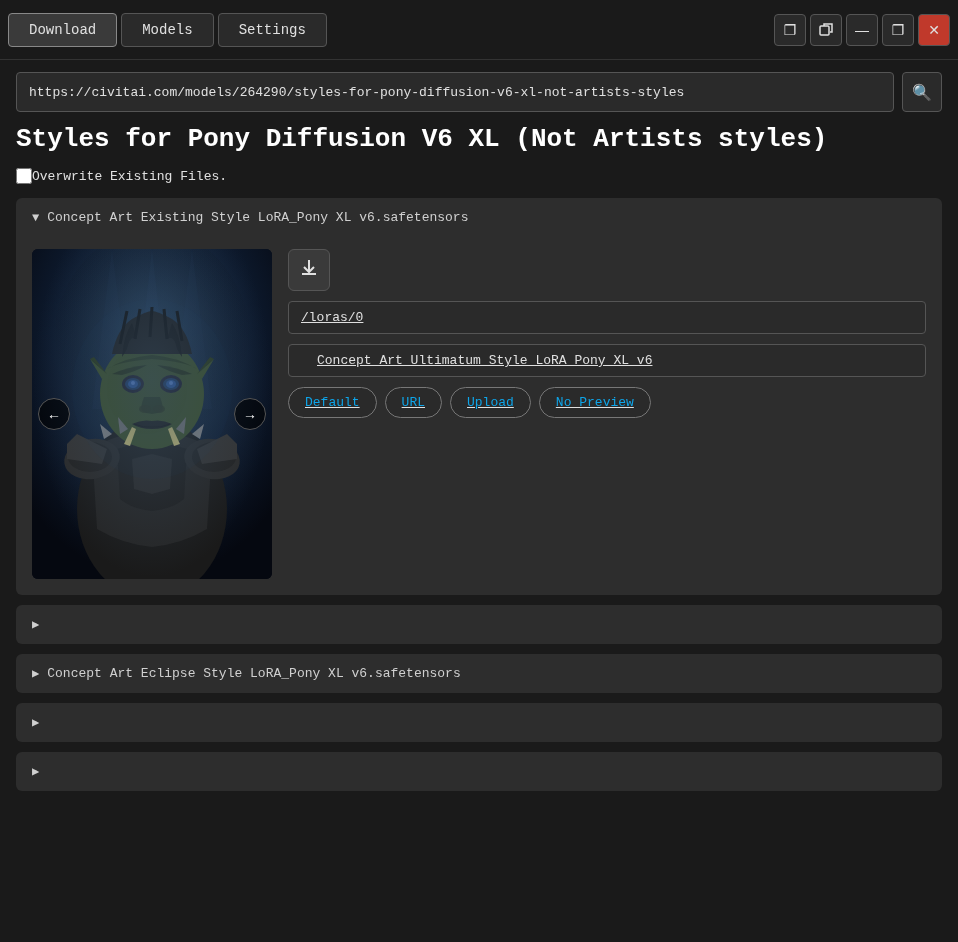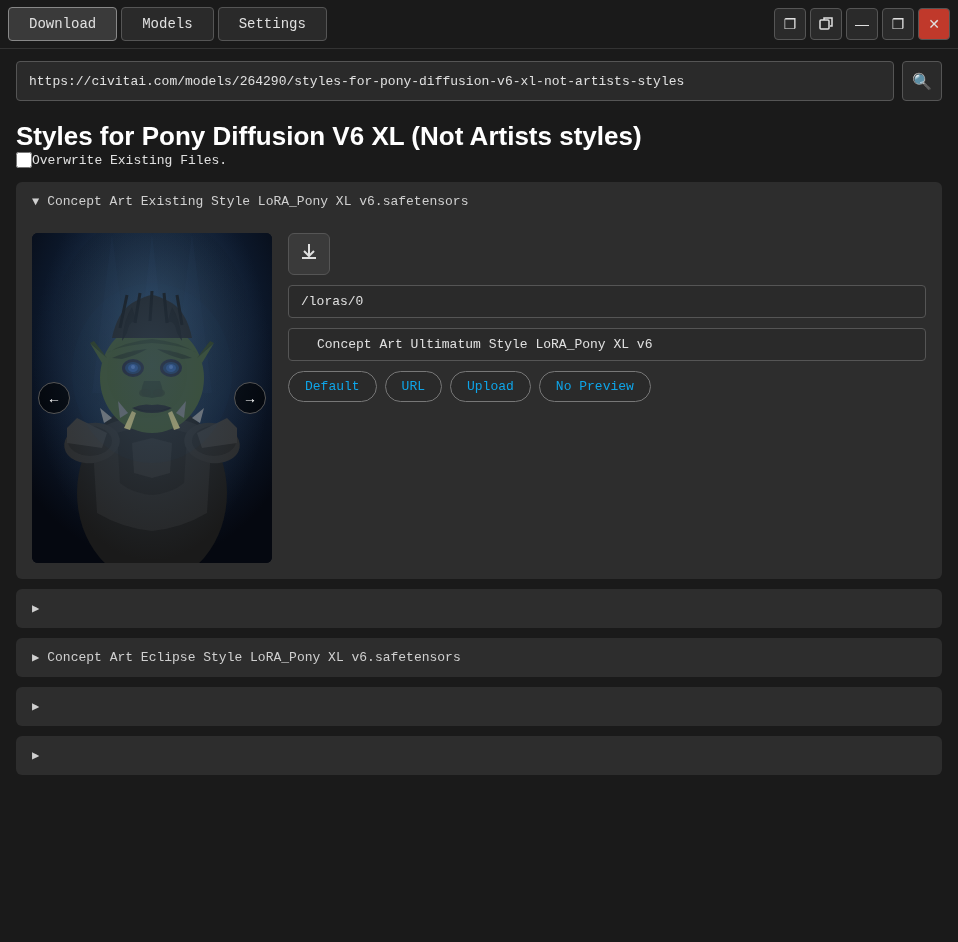--- a/index.html
+++ b/index.html
@@ -12,21 +12,21 @@
       color: #e0e0e0;
       overflow: hidden;
     }
 
     
     .title-bar {
       display: flex;
       align-items: center;
       background: #1a1a1a;
       border-bottom: 1px solid #333;
-      height: 49px;
+      height: 60px;
       padding: 0 8px;
     }
 
     .tab {
       padding: 8px 20px;
       border: 1px solid #555;
       border-radius: 4px;
       cursor: pointer;
       font-family: 'Courier New', Courier, monospace;
       font-size: 14px;
@@ -68,21 +68,21 @@
     .main-content {
       padding: 12px 16px;
       height: calc(942px - 52px);
       overflow-y: auto;
     }
 
     
     .url-bar {
       display: flex;
       gap: 8px;
-      margin-bottom: 20px;
+      margin-bottom: 12px;
     }
 
     .url-input {
       flex: 1;
       background: #2a2a2a;
       border: 1px solid #555;
       border-radius: 4px;
       color: #e0e0e0;
       padding: 8px 12px;
       font-family: 'Courier New', Courier, monospace;
@@ -101,21 +101,22 @@
       display: flex;
       align-items: center;
       justify-content: center;
     }
 
     
     .page-title {
       font-size: 26px;
       font-weight: bold;
       color: #ffffff;
-      font-family: Liberation Sans, sans-serif;
+      margin-bottom: 14px;
+      font-family: Liberation Mono, monospace;
     }
 
     
     .checkbox-row {
       display: flex;
       align-items: center;
       gap: 0;
       margin-bottom: 14px;
       font-size: 13px;
     }
@@ -202,20 +203,21 @@
 
     .nav-arrow.left { left: 6px; }
     .nav-arrow.right { right: 6px; }
 
     
     .model-controls {
       flex: 1;
       display: flex;
       flex-direction: column;
       gap: 10px;
+      text-decoration: underline;
     }
 
     .download-icon-btn {
       width: 42px;
       height: 42px;
       background: #3a3a3a;
       border: 1px solid #555;
       border-radius: 6px;
       color: #e0e0e0;
       font-size: 18px;

